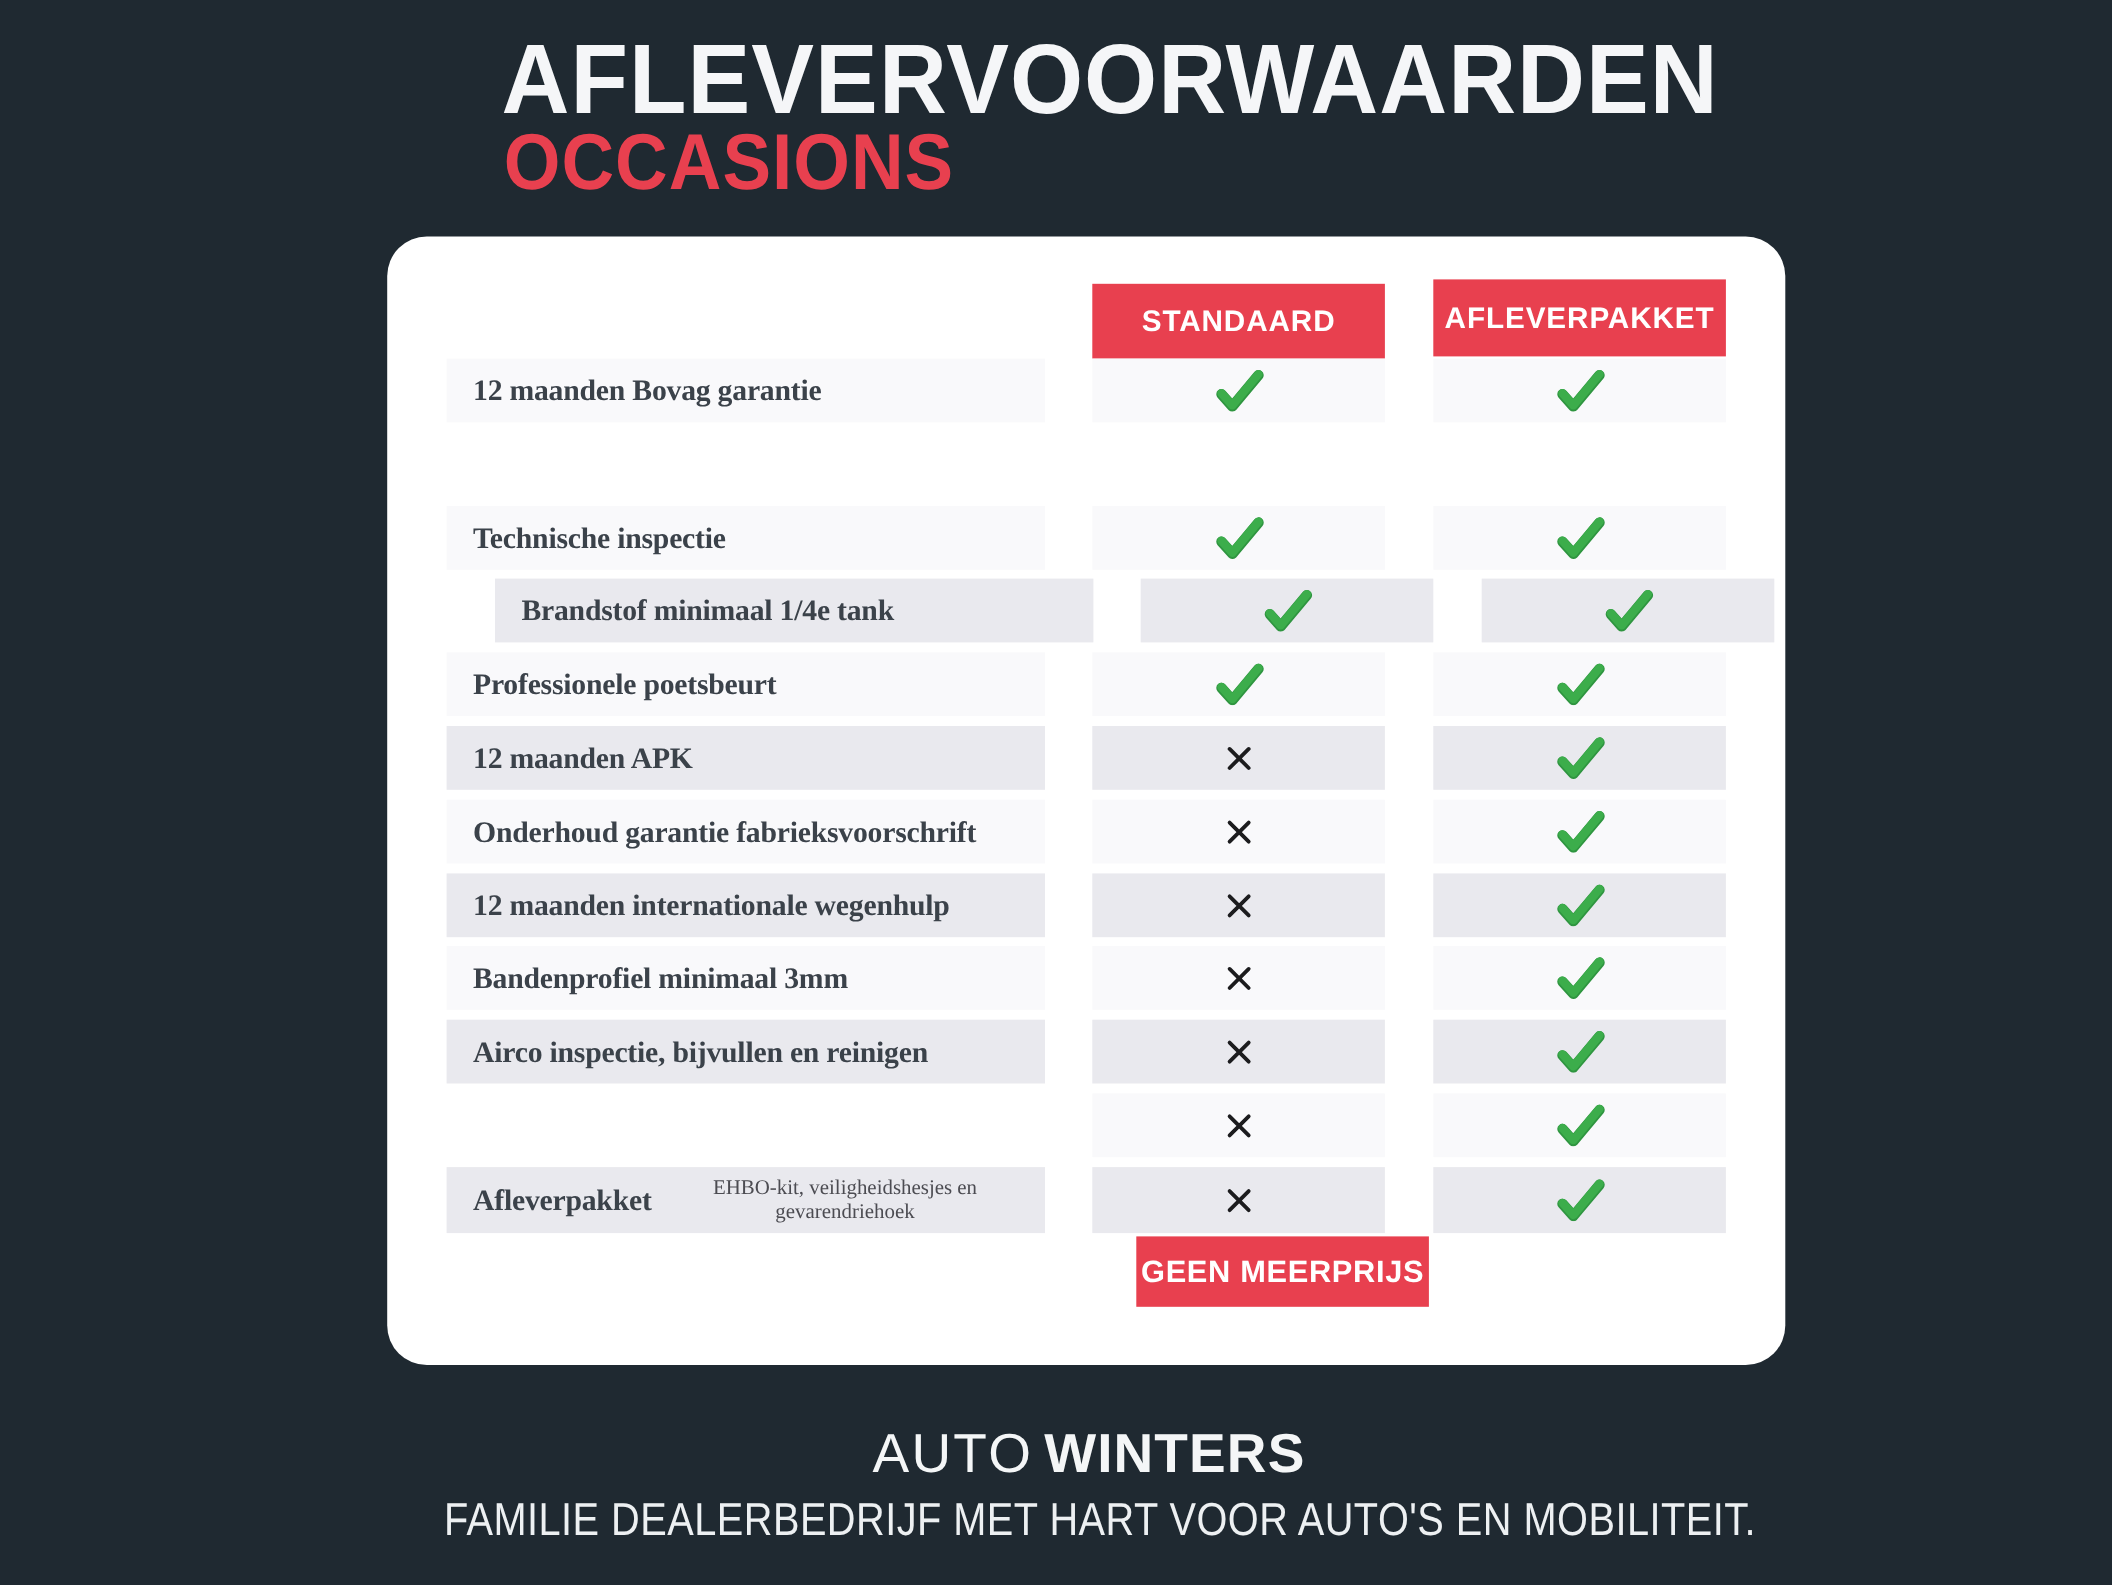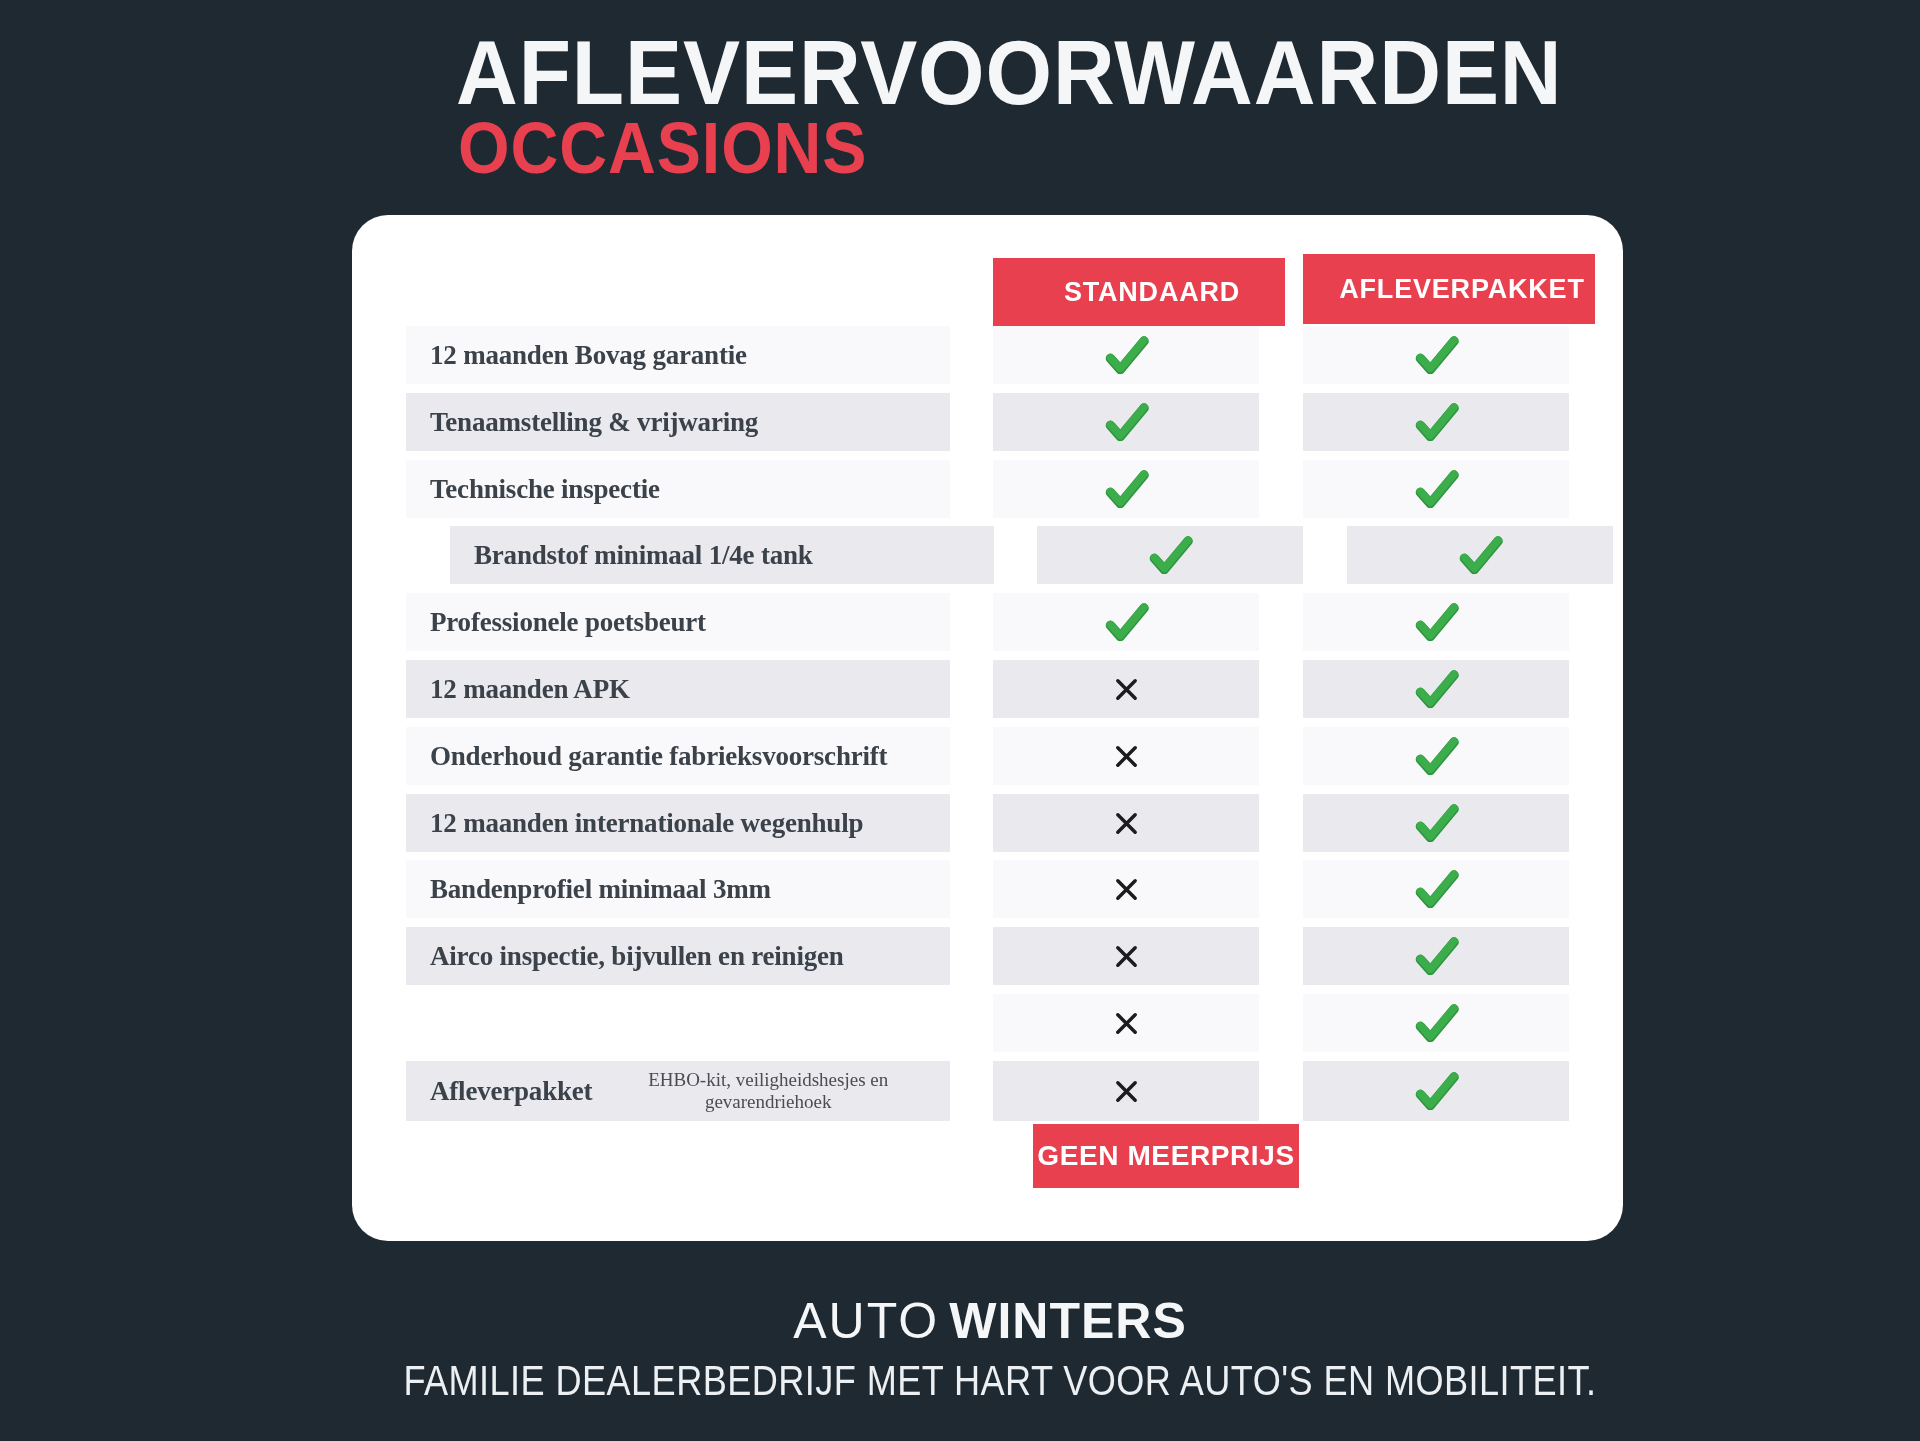--- a/index.html
+++ b/index.html
@@ -25,21 +25,20 @@
   .card {
     position: absolute; left: 352px; top: 215px;
     width: 1271px; height: 1026px;
     background: #ffffff; border-radius: 36px;
   }
   .col-header {
     position: absolute; height: 68px; background: #e8404f;
     color: #ffffff; font-weight: 800; font-size: 27px; letter-spacing: 0.8px;
     display: flex; align-items: center; justify-content: center;
     white-space: nowrap;
-    padding-left: 26px;
   }
   .col-header.std { left: 641px; top: 43px; width: 266px; }
   .col-header.afl { left: 951px; top: 39px; width: 266px; height: 70px; }
   .rows { position: absolute; left: 0; top: 0; width: 100%; height: 100%; }
   .row { position: absolute; left: 0; width: 100%; height: 58px; }
   .row.tall { height: 60px; }
   .row .cell { position: absolute; top: 0; height: 100%; background: #f9f9fb; font-family: Liberation Serif, serif; }
   .row.alt .cell { background: #e9e9ee; }
   .label-cell { left: 54px; width: 544px; display: flex; align-items: center; }
   .row-label {
@@ -103,38 +102,20 @@
     <path d="M7 22 L17 34 L43 5" fill="none" stroke="#3cad4b" stroke-width="8" stroke-linecap="round" stroke-linejoin="round"></path>
   </svg>
           </div>
     <div class="cell mark-cell afl">
             <svg class="check-icon" viewBox="0 0 48 40" xmlns="http://www.w3.org/2000/svg">
     <path d="M7 23 L17 35 L43 6" fill="none" stroke="#2f9540" stroke-width="10" stroke-linecap="round" stroke-linejoin="round"></path>
     <path d="M7 22 L17 34 L43 5" fill="none" stroke="#3cad4b" stroke-width="8" stroke-linecap="round" stroke-linejoin="round"></path>
   </svg>
           </div>
   </div>
-        <div class="row alt" style="top: 178px;">
-    <div class="cell label-cell">
-      <span class="row-label">Tenaamstelling &amp; vrijwaring</span>
-
-    </div>
-    <div class="cell mark-cell std">
-            <svg class="check-icon" viewBox="0 0 48 40" xmlns="http://www.w3.org/2000/svg">
-    <path d="M7 23 L17 35 L43 6" fill="none" stroke="#2f9540" stroke-width="10" stroke-linecap="round" stroke-linejoin="round"></path>
-    <path d="M7 22 L17 34 L43 5" fill="none" stroke="#3cad4b" stroke-width="8" stroke-linecap="round" stroke-linejoin="round"></path>
-  </svg>
-          </div>
-    <div class="cell mark-cell afl">
-            <svg class="check-icon" viewBox="0 0 48 40" xmlns="http://www.w3.org/2000/svg">
-    <path d="M7 23 L17 35 L43 6" fill="none" stroke="#2f9540" stroke-width="10" stroke-linecap="round" stroke-linejoin="round"></path>
-    <path d="M7 22 L17 34 L43 5" fill="none" stroke="#3cad4b" stroke-width="8" stroke-linecap="round" stroke-linejoin="round"></path>
-  </svg>
-          </div>
-  </div>
         <div class="row" style="top: 245px;">
     <div class="cell label-cell">
       <span class="row-label">Technische inspectie</span>
 
     </div>
     <div class="cell mark-cell std">
             <svg class="check-icon" viewBox="0 0 48 40" xmlns="http://www.w3.org/2000/svg">
     <path d="M7 23 L17 35 L43 6" fill="none" stroke="#2f9540" stroke-width="10" stroke-linecap="round" stroke-linejoin="round"></path>
     <path d="M7 22 L17 34 L43 5" fill="none" stroke="#3cad4b" stroke-width="8" stroke-linecap="round" stroke-linejoin="round"></path>
   </svg>

